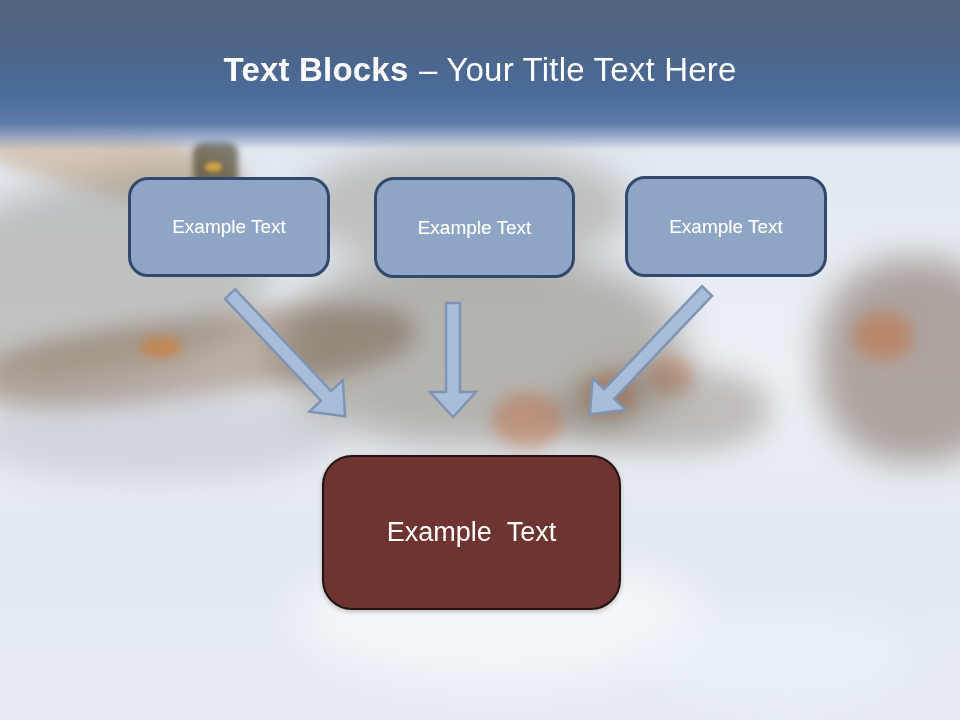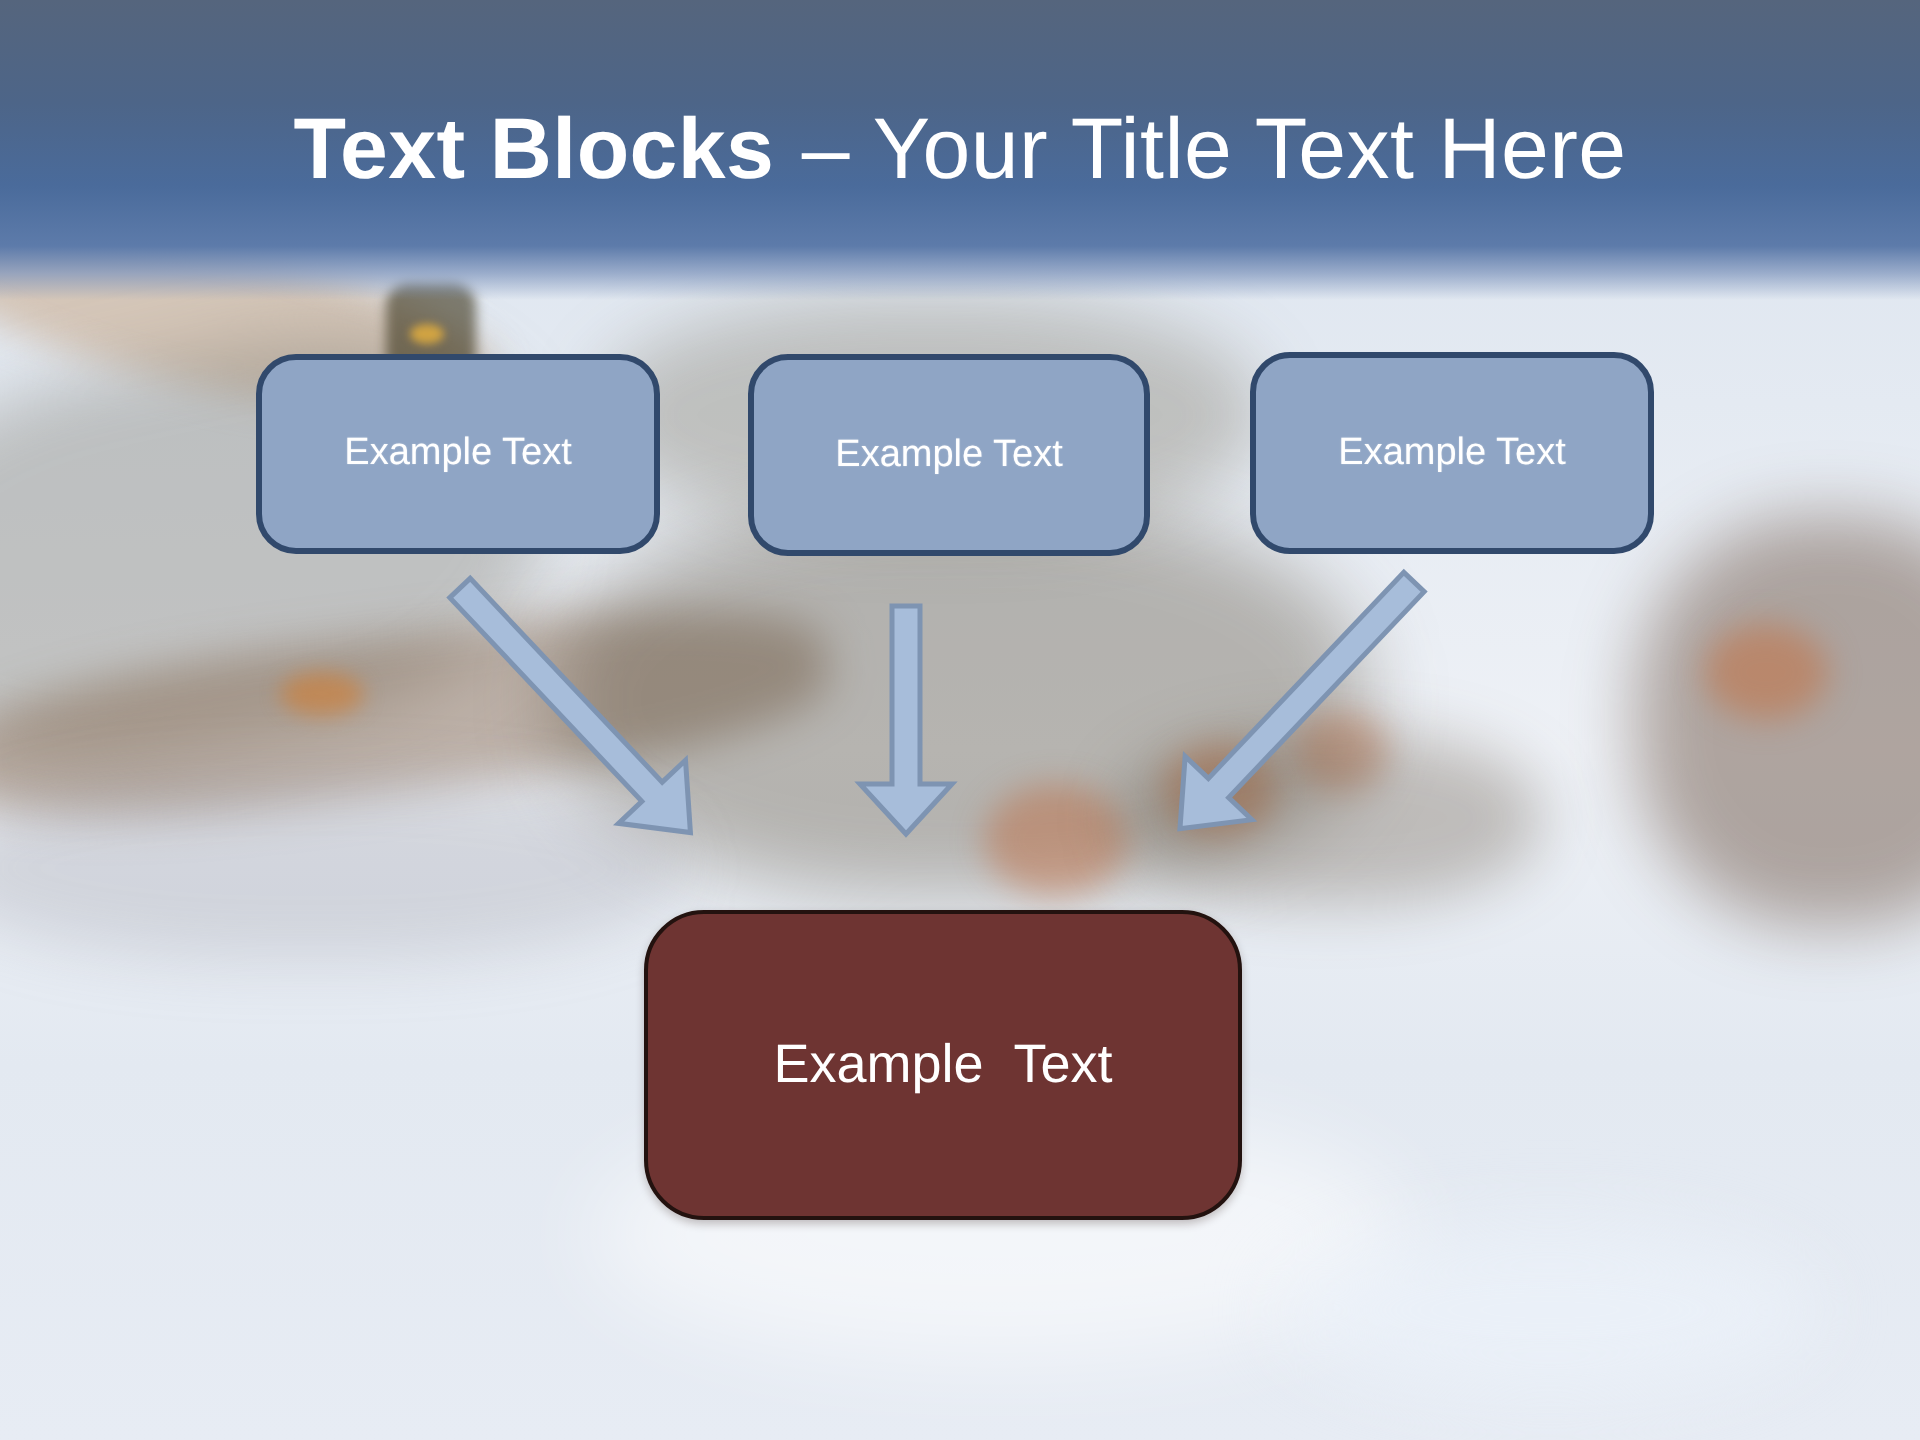--- a/index.html
+++ b/index.html
@@ -34,21 +34,21 @@
     background:linear-gradient(180deg,
       var(--header-top,#55657D) 0%,
       #4D6588 34%,
       var(--header-blue,#4A6B9B) 62%,
       #5D7BAA 82%,
       rgba(130,152,190,.75) 91%,
       rgba(205,215,232,0) 100%);
   }
   .title{
     margin:0;padding-top:52px;text-align:center;
-    font-size:43px;line-height:1.1;font-weight:400;color:var(--text,#FFFFFF);
+    font-size:33px;line-height:1.1;font-weight:400;color:var(--text,#FFFFFF);
     letter-spacing:.2px;white-space:nowrap;
   }
   .t-bold{font-weight:700;}
   .t-rest{margin-left:.32em;font-weight:400;}
   
   .arrows{position:absolute;left:0;top:0;pointer-events:none;}
   .arrow{fill:var(--arrow-fill,#A7BDDA);stroke:var(--arrow-border,#7E94B2);stroke-width:2.5;stroke-linejoin:miter;}
   
   .tbox{
     position:absolute;display:flex;align-items:center;justify-content:center;

